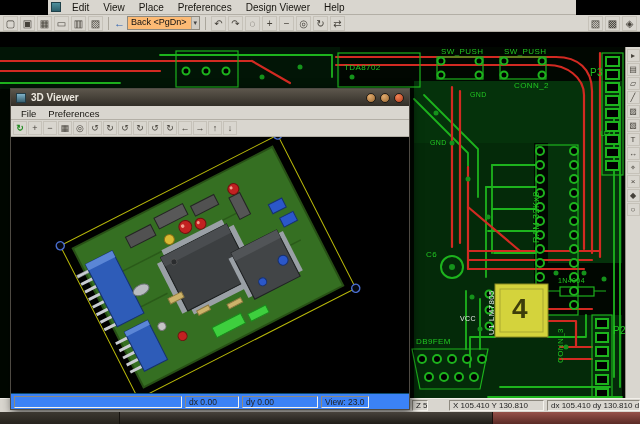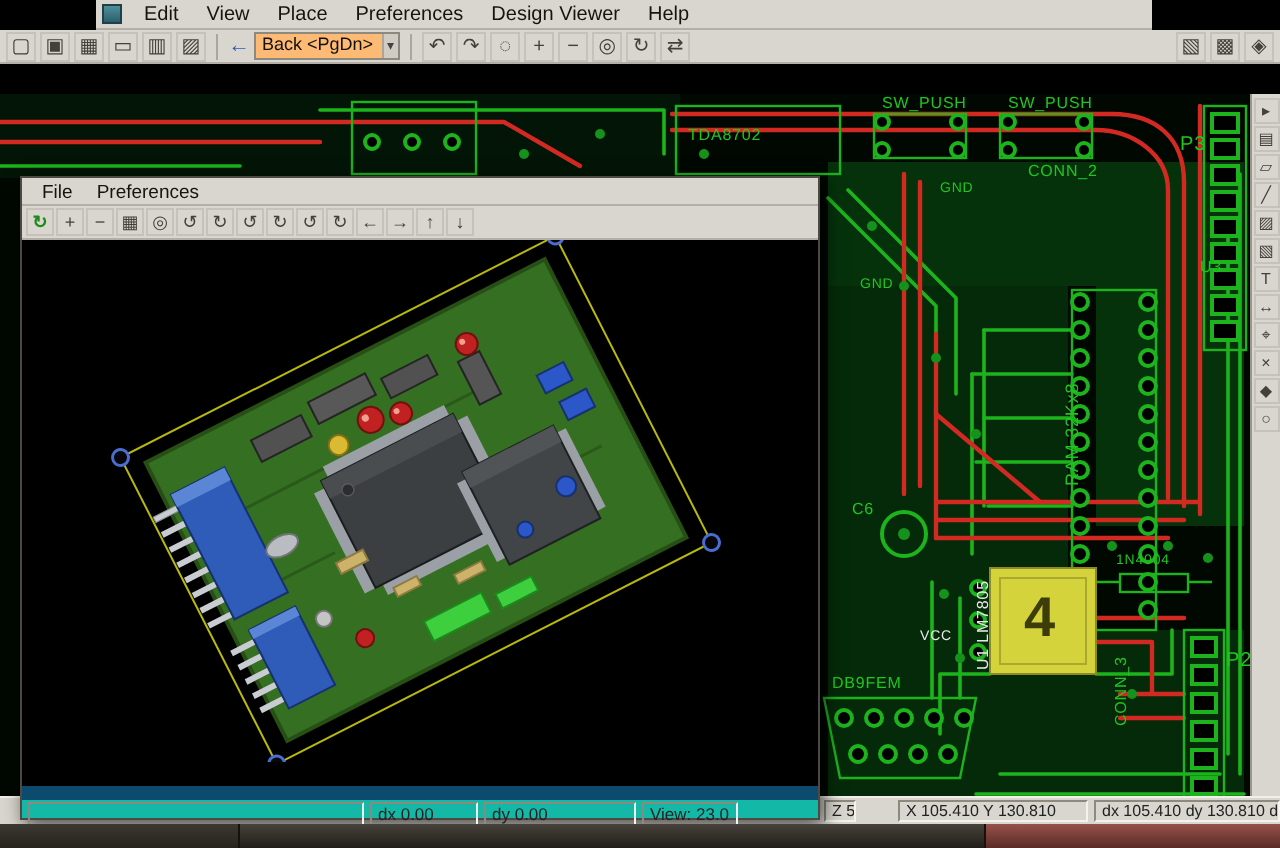--- a/index.html
+++ b/index.html
@@ -51,21 +51,21 @@
   .v-title .t{color:#ece8df;font-size:10px;font-weight:bold;white-space:nowrap;}
   .winbtn{width:10px;height:10px;border-radius:50%;margin-left:4px;border:1px solid #1f1b16;}
   .winbtn.min,.winbtn.max{background:radial-gradient(circle at 35% 30%,#e0aa6d,#9c6a33);}
   .winbtn.close{background:radial-gradient(circle at 35% 30%,#f08455,#b43c1d);}
   .v-menubar{height:14px;background:#d9d6cf;border-bottom:1px solid #b3afa6;display:flex;align-items:flex-end;font-size:9.5px;padding-left:4px;}
   .v-menubar .mi{padding:0 6px;color:#16140f;}
   .v-toolbar{height:17px;background:#d9d6cf;border-bottom:1px solid #b3afa6;display:flex;align-items:center;padding-left:2px;gap:1px;}
   .vti{width:14px;height:14px;border:1px solid #c6c2b9;font-size:9px;display:flex;align-items:center;justify-content:center;color:#45413a;}
   .vti.green{color:#1e8a1e;font-weight:bold;}
   .v-canvas{flex:1;background:#000;position:relative;overflow:hidden;}
-  .v-status{height:16px;background:#14b8a6;border-top:7px solid #0c4a6e;display:flex;align-items:flex-start;gap:3px;padding:1px 3px;font-size:8.5px;}
+  .v-status{height:16px;background:#3b82f6;border-top:1px solid #0c4a6e;display:flex;align-items:flex-end;gap:3px;padding:1px 3px;font-size:8.5px;}
   .vfield{height:12px;border:1px solid;border-color:#8d897f #f4f2ec #f4f2ec #8d897f;padding:0 3px;
     display:flex;align-items:center;color:#222;white-space:nowrap;overflow:hidden;}
 
   
   .statusbar{position:absolute;left:0;top:398px;width:640px;height:14px;background:#d9d6cf;
     border-top:1px solid #f2efe9;font-size:8px;z-index:5;}
   .statusbar .vfield{position:absolute;top:1px;height:11px;}
   .sf-z{left:412px;width:16px;}
   .sf-xy{left:449px;width:95px;}
   .sf-dxy{left:547px;width:93px;}
@@ -279,20 +279,28 @@
       <span class="rti">T</span>
       <span class="rti">↔</span>
       <span class="rti">⌖</span>
       <span class="rti">×</span>
       <span class="rti">◆</span>
       <span class="rti">○</span>
     </div>
   </div>
 
   <div class="viewer">
+    <div class="v-title">
+      <span class="wicon"></span>
+      <span class="t">3D Viewer</span>
+      <span class="spacer"></span>
+      <span class="winbtn min"></span>
+      <span class="winbtn max"></span>
+      <span class="winbtn close"></span>
+    </div>
     <div class="v-menubar">
       <span class="mi">File</span>
       <span class="mi">Preferences</span>
     </div>
     <div class="v-toolbar">
       <span class="vti green">↻</span>
       <span class="vti">+</span>
       <span class="vti">−</span>
       <span class="vti">▦</span>
       <span class="vti">◎</span>

